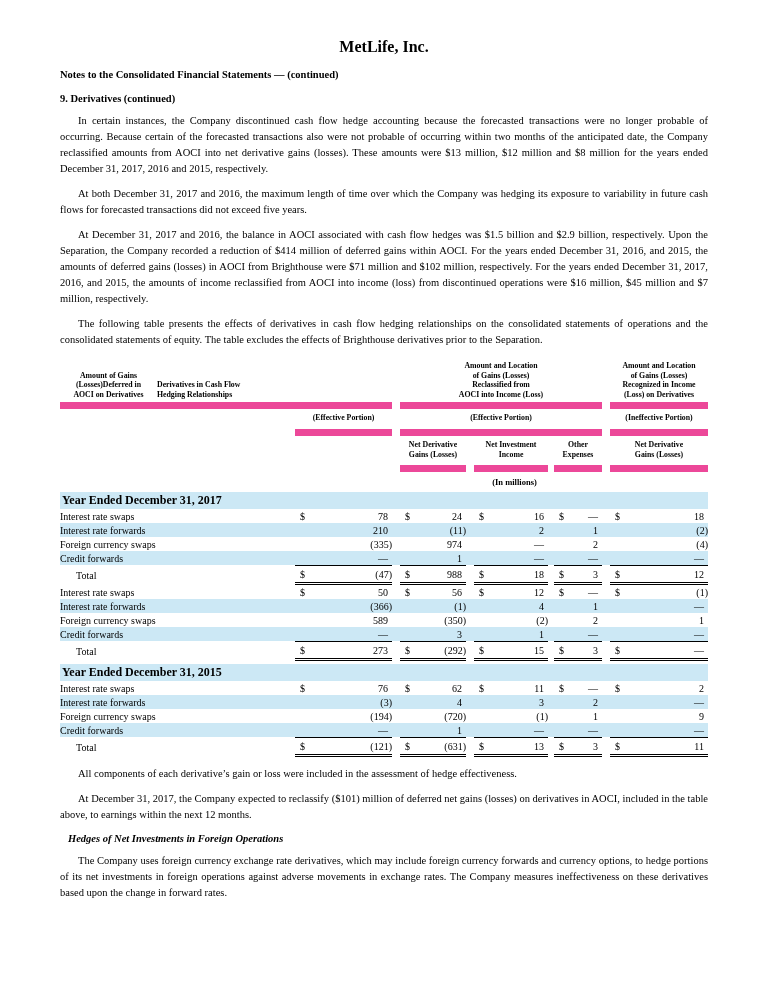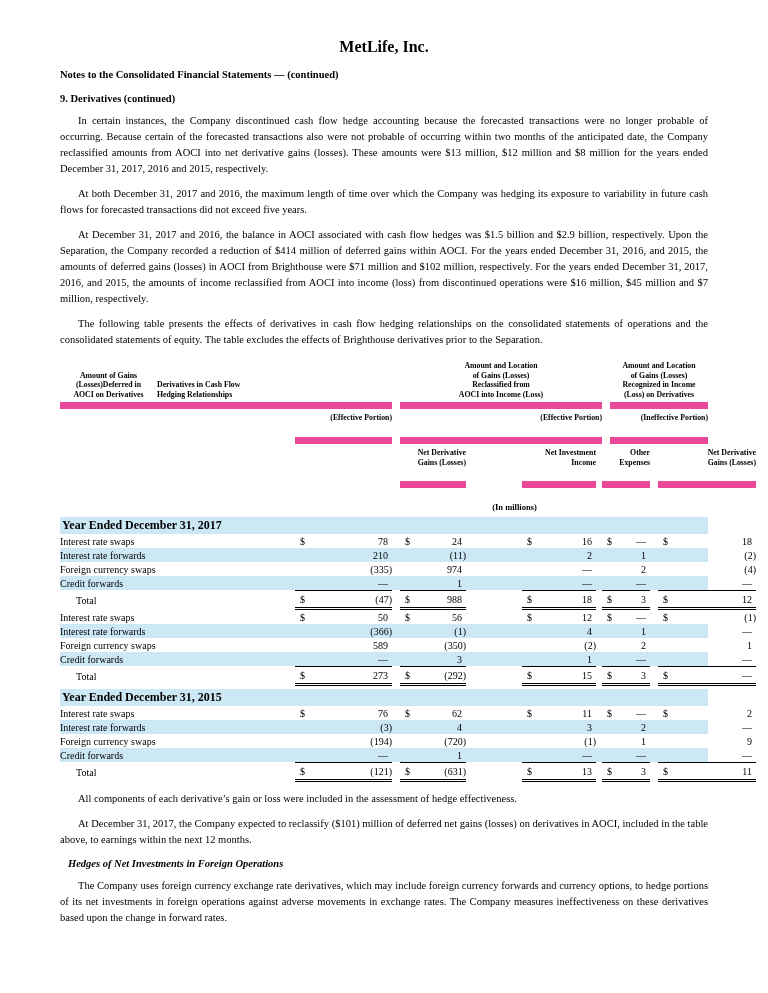--- a/index.html
+++ b/index.html
@@ -17,31 +17,31 @@
   .section-heading { font-weight:bold; font-size:10.5px; margin-top:13px; }
   p.para { font-size:10.5px; line-height:16px; text-align:justify; text-indent:18px; margin-top:9px; }
   .subheading { font-weight:bold; font-style:italic; font-size:10.5px; margin-top:10px; padding-left:8px; }
   .page-number { text-align:center; font-size:10px; margin-top:16px; }
 
   
   .fintable { margin-top:13px; }
   .trow { display:flex; }
   .cell { flex:0 0 auto; }
   .lbl  { width:235px; text-align:left; }
-  .c2 { width:97px; } .c3 { width:66px; } .c4 { width:74px;margin-left:48px; } .c5 { width:48px; } .c6 { width:98px; }
+  .c2 { width:97px; } .c3 { width:66px; } .c4 { width:74px; } .c5 { width:48px; } .c6 { width:98px; }
   .g1 { width:8px; } .g2 { width:8px; } .g3 { width:6px; } .g4 { width:8px; }
   .grp3 { width:202px; } 
 
   .thead-row { align-items:flex-end; font-weight:bold; font-size:7.8px; line-height:9.6px; }
   .thc { text-align:center; white-space:pre-line; }
   .thl { white-space:pre-line; }
   .ul { border-bottom:7px solid #ec4899; padding-bottom:3px; }
-  .hr2 .ul, .hr3 .ul { padding-top:4px; padding-bottom:14px;text-align:right; }
-
-  .units-row { margin-top:11px; }
+  .hr2 .ul, .hr3 .ul { padding-top:4px; padding-bottom:6px; }
+
+  .units-row { margin-top:2px; }
   .units-cell { width:413px; text-align:center; font-weight:bold; font-size:8.5px; padding:3px 0 2px 26px; }
 
   .sechdr { background:var(--stripe); font-weight:bold; font-size:12px; height:17px; align-items:center; margin-top:3px; }
   .sechdr .cell { padding-left:2px; }
   .brow { height:14px; align-items:center; font-size:10px; }
   .brow.stripe { background:var(--stripe); }
   .num { display:flex; align-items:center; height:100%; }
   .num .cur { padding-left:5px; }
   .num .val { margin-left:auto; }
   .val.np { padding-right:4px; }

